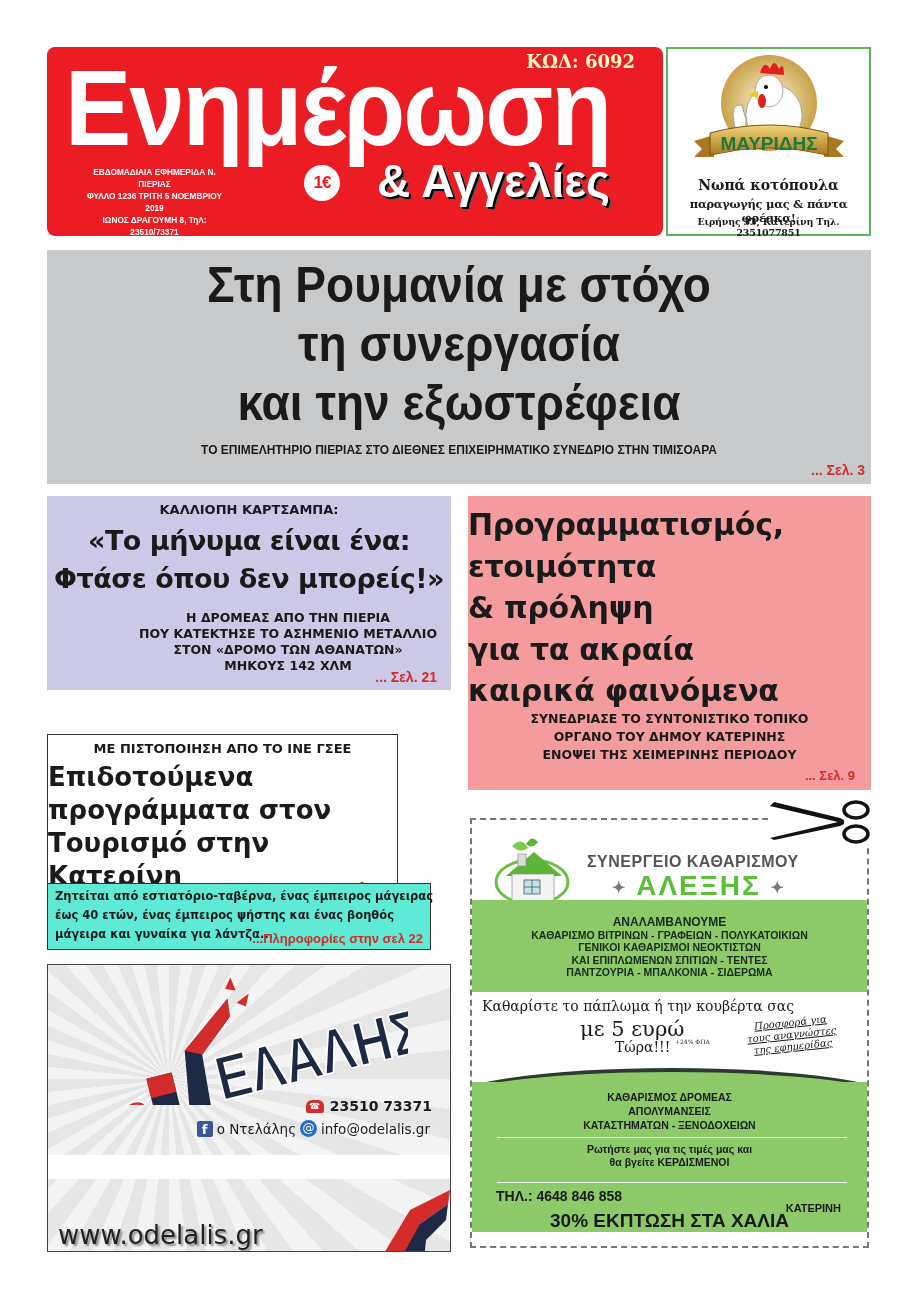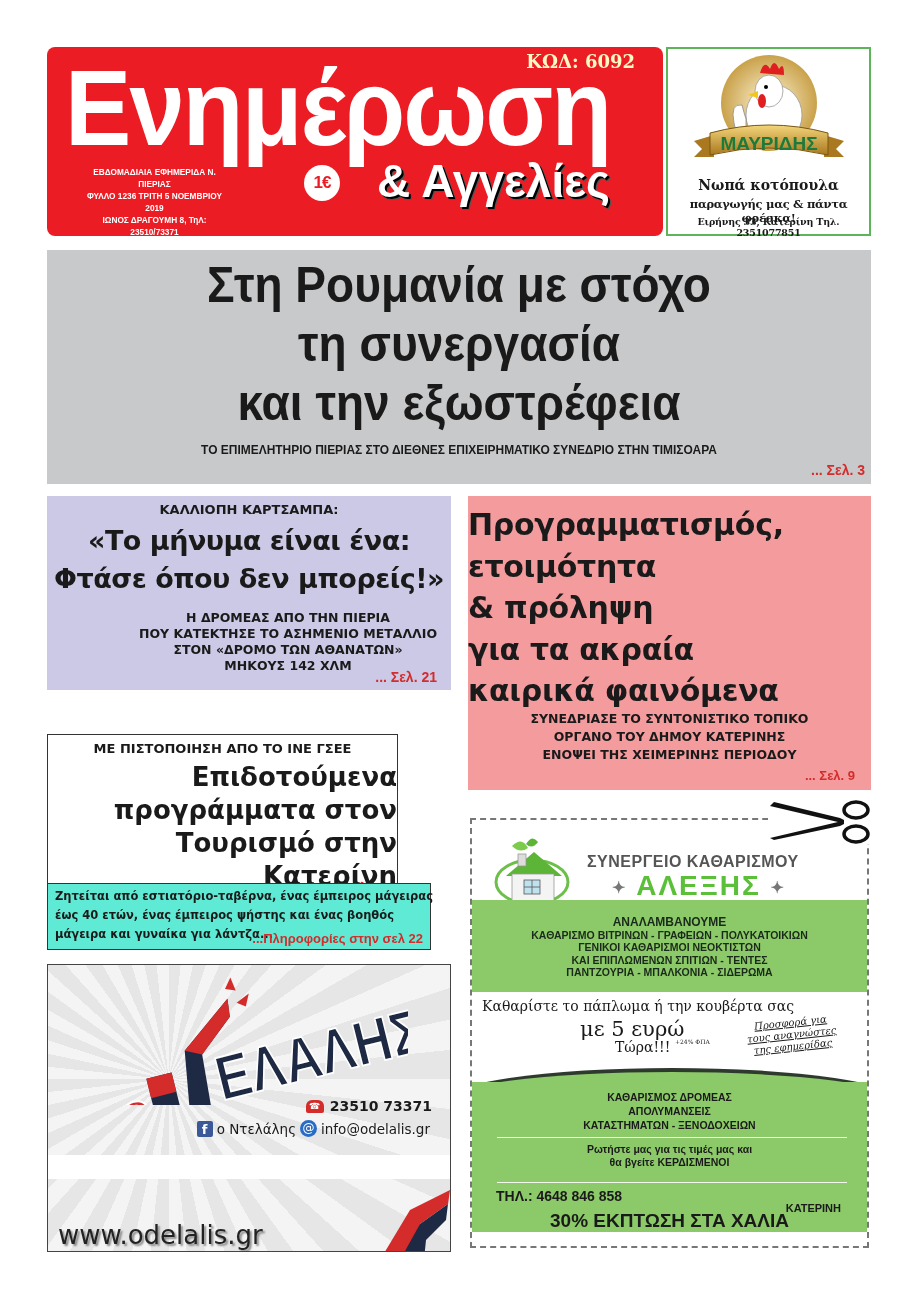--- a/index.html
+++ b/index.html
@@ -70,21 +70,21 @@
 
   
   .pink-box { left: 468px; top: 496px; width: 403px; height: 294px; background: #f49b9d; }
   .pink-box .headline { position: absolute; left: 0; top: 8px; width: 100%; text-align: left; font-weight: bold; font-size: 30px; line-height: 41.5px; letter-spacing: -0.3px; }
   .pink-box .body { position: absolute; left: 0; top: 214px; width: 100%; text-align: center; font-weight: bold; font-size: 12.5px; line-height: 18px; }
   .pink-box .page-ref { position: absolute; right: 16px; top: 272px; font-size: 13px; }
 
   
   .white-box { left: 47px; top: 702px; width: 351px; height: 170px; background: #fff; border: 1.5px solid #333; margin-top: 32px; }
   .white-box .kicker { position: absolute; left: 0; top: 6px; width: 100%; text-align: center; font-weight: bold; font-size: 13px; }
-  .white-box .headline { position: absolute; left: 0; top: 26px; width: 100%; text-align: right; font-weight: bold; font-size: 26px; line-height: 33px; }
+  .white-box .headline { position: absolute; left: 0; top: 26px; width: 100%; text-align: left; font-weight: bold; font-size: 26px; line-height: 33px; }
   .white-box .page-ref { position: absolute; right: 14px; top: 145px; font-size: 14px; }
 
   
   .green-box { left: 47px; top: 883px; width: 384px; height: 67px; background: #5eead4; border: 1.5px solid #333; }
   .green-box .text { position: absolute; left: 7px; top: 3px; width: 390px; font-weight: bold; font-size: 11.5px; line-height: 19px; }
   .green-box .page-ref { position: absolute; right: 7px; top: 47px; font-size: 13px; }
 
   
   .delalis-ad { left: 47px; top: 964px; width: 404px; height: 288px; border: 1.5px solid #444; overflow: hidden;
     background: repeating-conic-gradient(from 0deg at 30% 40%, #e6e6e6 0deg 6deg, #f4f4f4 6deg 12deg); }

